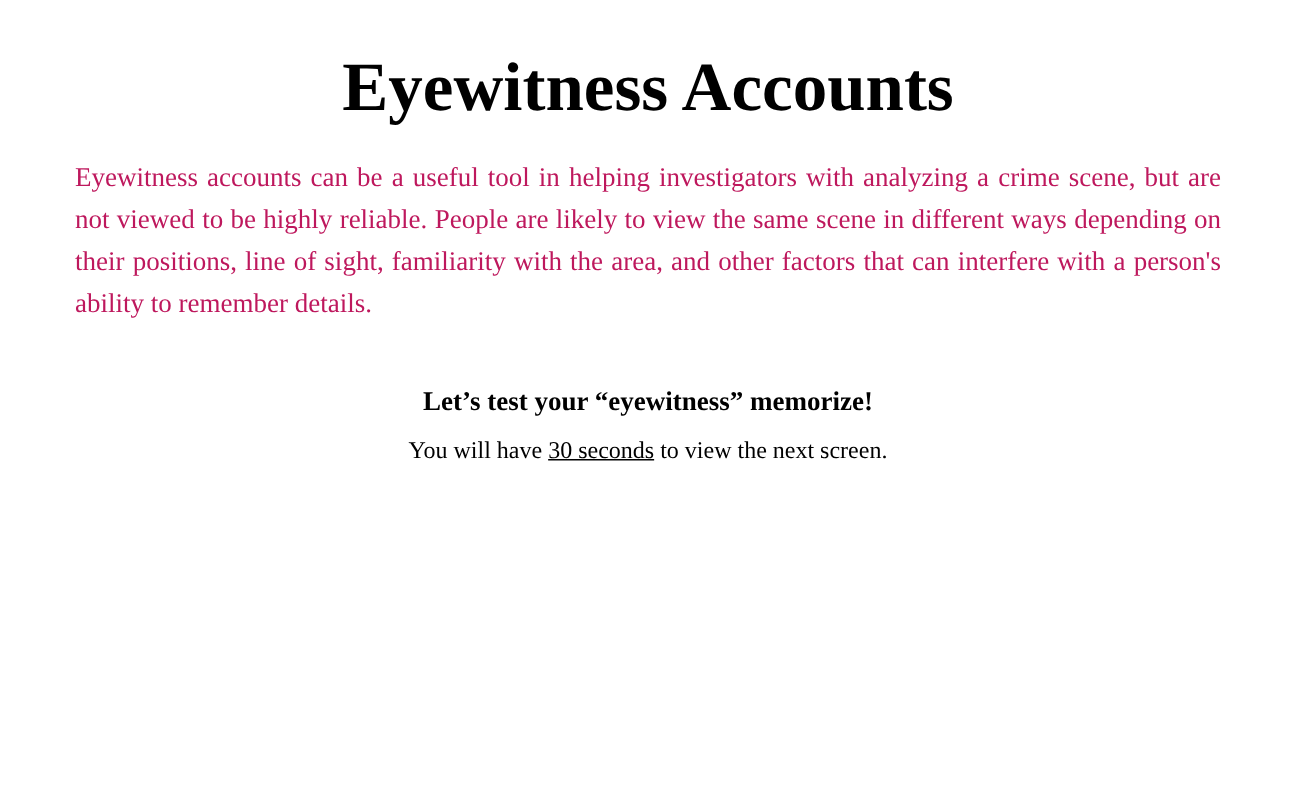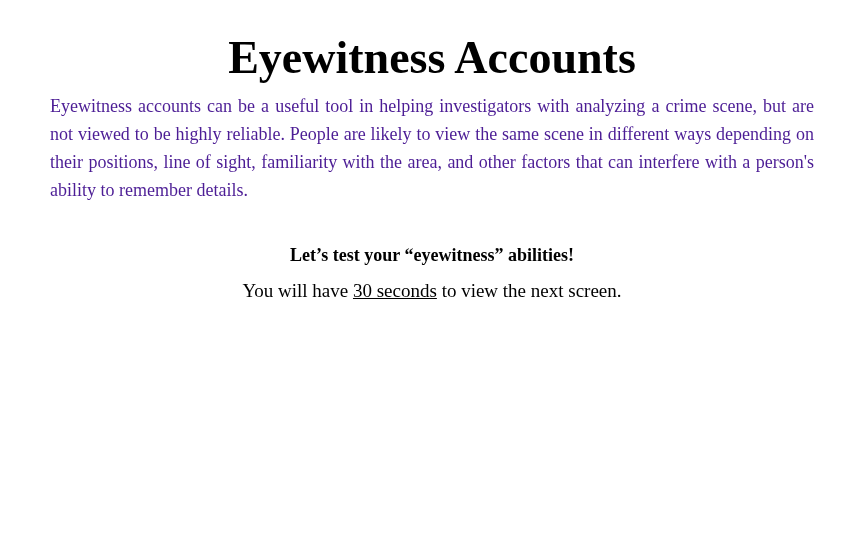--- a/index.html
+++ b/index.html
@@ -14,68 +14,68 @@
       background-color: #ffffff;
       font-family: "Times New Roman", Times, serif;
       display: flex;
       flex-direction: column;
       align-items: center;
       padding: 30px 50px 30px 50px;
     }
 
     .title-block {
       text-align: right;
-      margin-bottom: 8px;
+      margin-bottom: 20px;
     }
 
     .title-block h1 {
       font-size: 46px;
       font-weight: bold;
       line-height: 1.2;
       color: #000;
     }
 
     .body-text {
       font-size: 18px;
       line-height: 1.55;
       text-align: justify;
-      color: #4c1d95;
+      color: #be185d;
       width: 100%;
       margin-bottom: 40px;
     }
 
     .center-section {
       text-align: center;
       width: 100%;
     }
 
     .bold-line {
       font-size: 18px;
       font-weight: bold;
       margin-bottom: 14px;
       color: #000;
     }
 
     .normal-line {
-      font-size: 19px;
+      font-size: 16px;
       margin-bottom: 10px;
       color: #000;
     }
 
     .underline {
       text-decoration: underline;
     }
   </style>
 </head>
 <body>
 
 <div class="title-block">
   <h1>Eyewitness Accounts</h1>
 </div>
 
 <p class="body-text">Eyewitness accounts can be a useful tool in helping investigators with analyzing a crime scene, but are not viewed to be highly reliable.  People are likely to view the same scene in different ways depending on their positions, line of sight, familiarity with the area, and other factors that can interfere with a person's ability to remember details.</p>
 
 <div class="center-section">
-  <p class="bold-line">Let’s test your “eyewitness” abilities!</p>
+  <p class="bold-line">Let’s test your “eyewitness” memorize!</p>
   <p class="normal-line">
     <span>You will have </span><span class="underline">30 seconds</span><span> to view the next screen.</span>
   </p>
 </div>
 
 </body></html>

